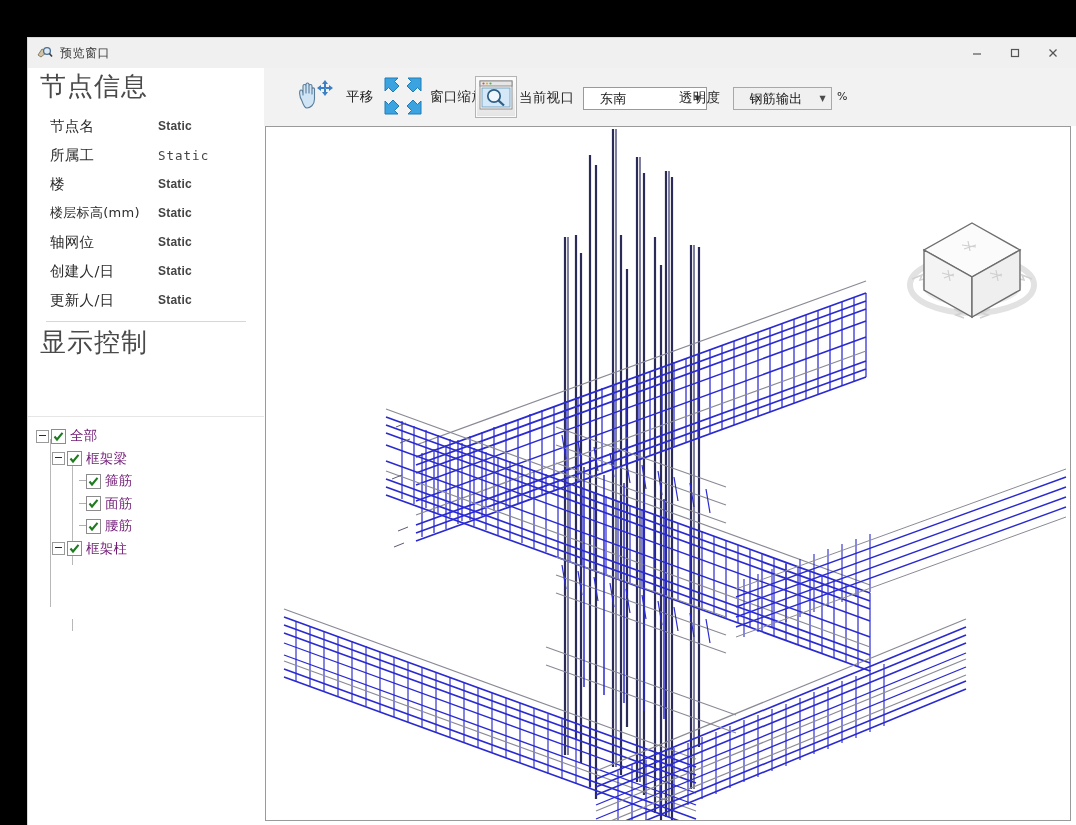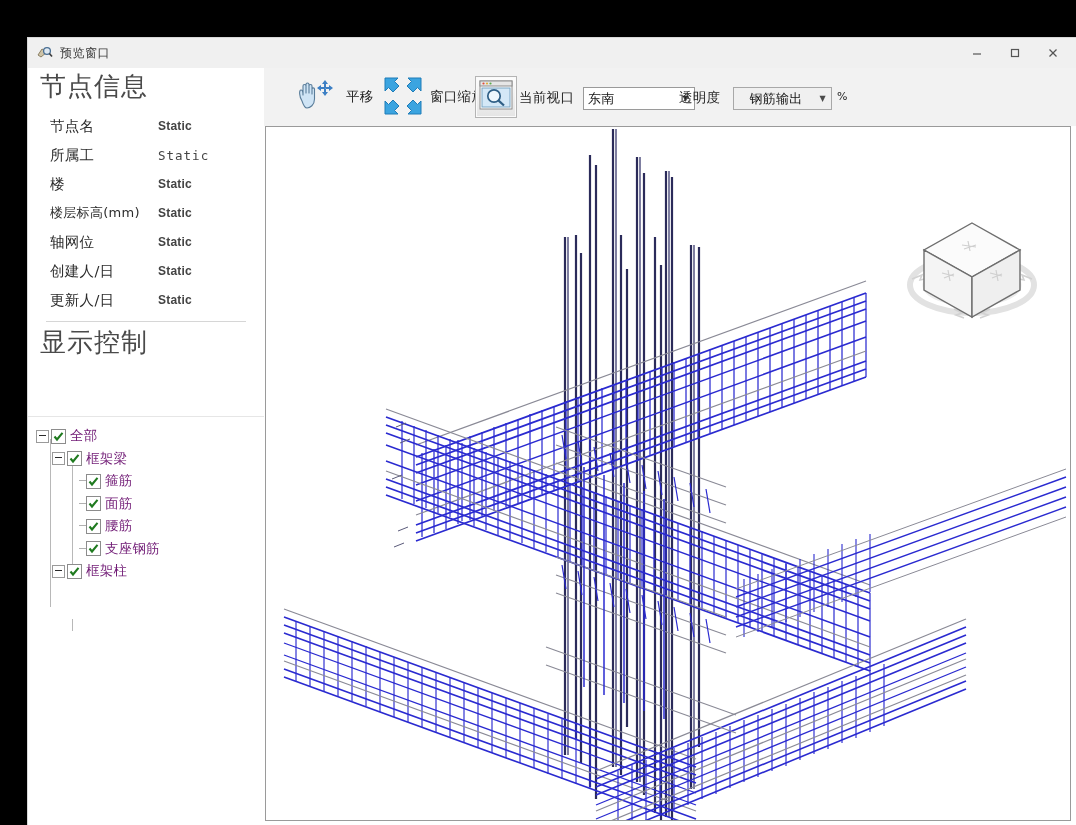--- a/index.html
+++ b/index.html
@@ -328,29 +328,20 @@
         <div class="tnode indent2">
           <span class="elbow"></span>
           <span class="cbox">
             <svg width="13" height="13" viewBox="0 0 13 13">
                 <polyline points="2.5,6.5 5,9.5 10.5,2.8" fill="none" stroke="#1f7a1f" stroke-width="2.1"></polyline>
               </svg>
           </span>
           <span class="tlabel">腰筋</span>
         </div>
 
-        <div class="tnode indent2">
-          <span class="elbow"></span>
-          <span class="cbox">
-            <svg width="13" height="13" viewBox="0 0 13 13">
-                <polyline points="2.5,6.5 5,9.5 10.5,2.8" fill="none" stroke="#1f7a1f" stroke-width="2.1"></polyline>
-              </svg>
-          </span>
-          <span class="tlabel">支座钢筋</span>
-        </div>
 
         <div class="tnode indent1">
           <span class="twist"></span>
           <span class="cbox">
             <svg width="13" height="13" viewBox="0 0 13 13">
                 <polyline points="2.5,6.5 5,9.5 10.5,2.8" fill="none" stroke="#1f7a1f" stroke-width="2.1"></polyline>
               </svg>
           </span>
           <span class="tlabel">框架柱</span>
         </div>
@@ -399,21 +390,21 @@
             <circle cx="11.5" cy="3.5" r="1.1" fill="#5aaa4a"></circle>
             <rect x="3" y="8" width="28" height="19" fill="#d4e8f7" stroke="#7aa6c4" stroke-width="1"></rect>
             <circle cx="15" cy="16" r="6.2" fill="#eef7fd" stroke="#2f5f86" stroke-width="1.7"></circle>
             <line x1="19.6" y1="20.6" x2="25" y2="25.5" stroke="#2f5f86" stroke-width="2.2"></line>
           </svg>
         </span>
       </span>
 
       <span class="tb-label" style="left:255px; top:21px;">当前视口</span>
 
-      <span class="combo" style="left:319px; top:19px; width:110px;">
+      <span class="combo" style="left:319px; top:19px; width:110px;padding-left:12px;">
         <span class="cval">东南</span>
         <span class="carrow">▼</span>
       </span>
 
       <span class="tb-label" style="left:415px; top:21px;">透明度</span>
 
       <span class="combo gray" style="left:469px; top:19px; width:97px;">
         <span class="cval">钢筋输出</span>
         <span class="carrow">▼</span>
       </span>

